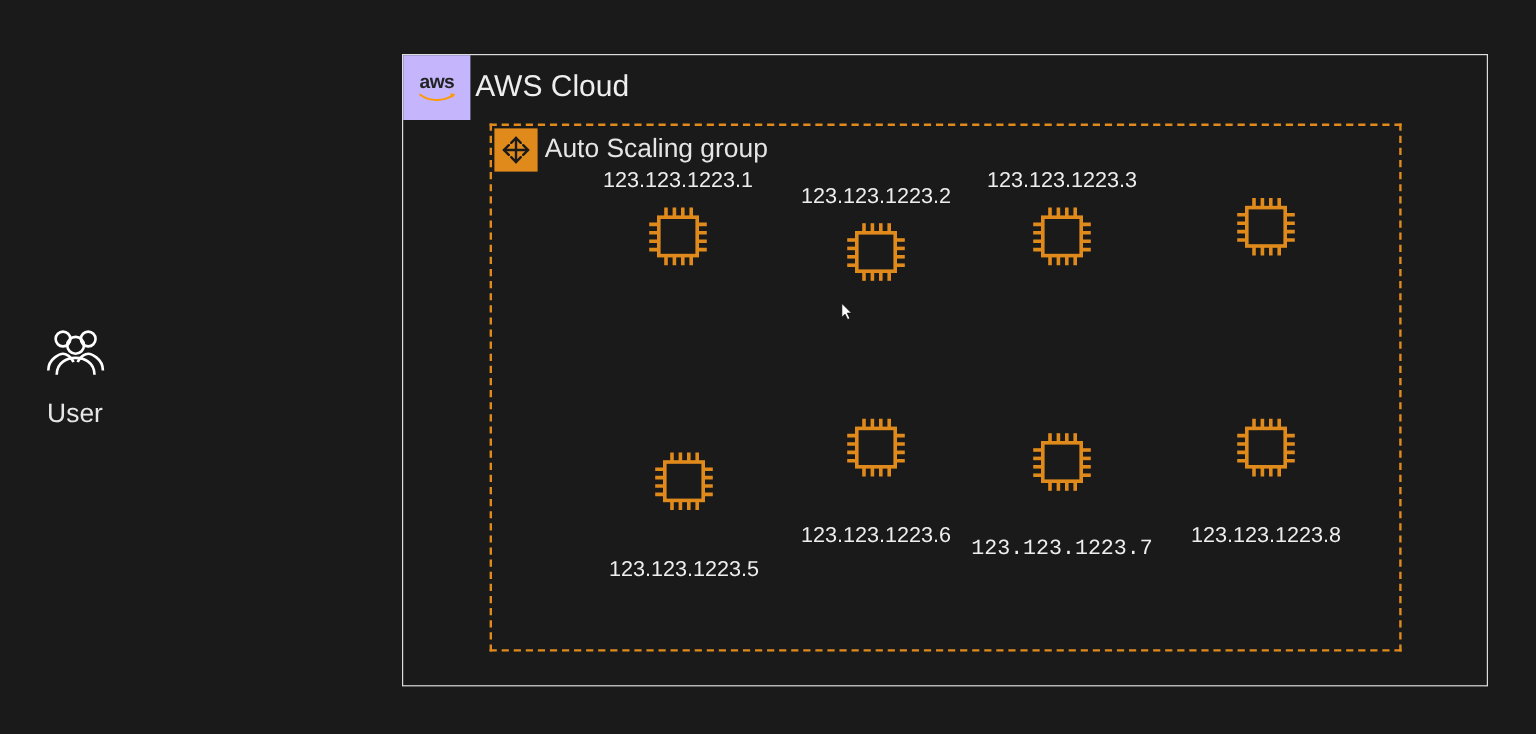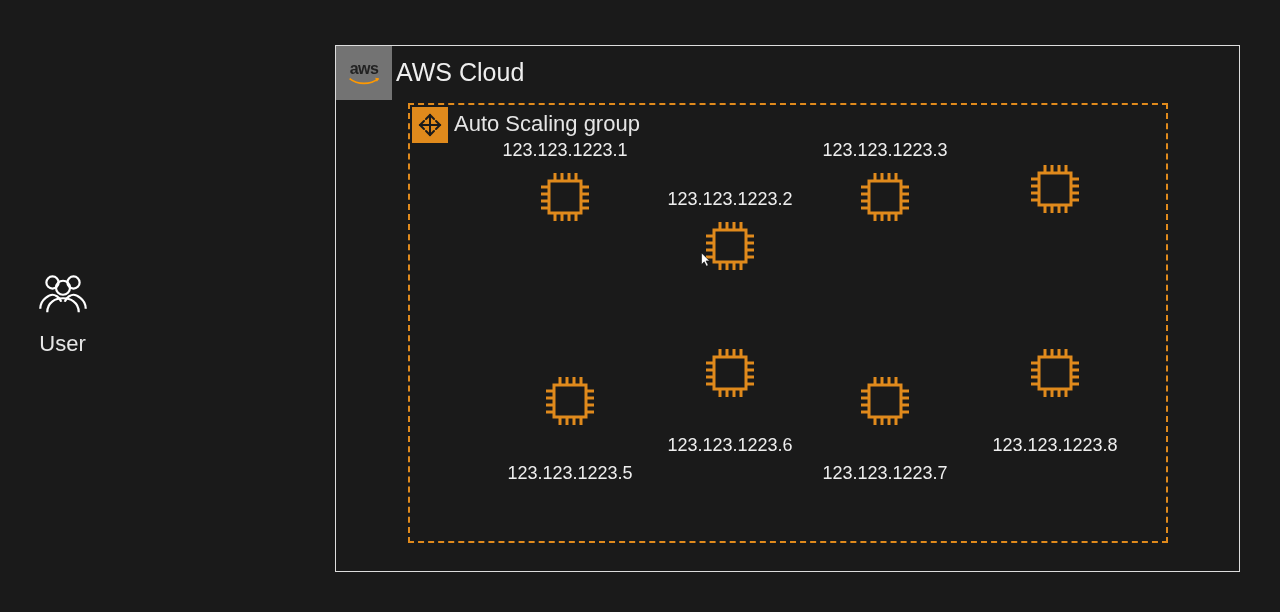--- a/index.html
+++ b/index.html
@@ -39,21 +39,21 @@
     top: 45px;
     width: 905px;
     height: 527px;
     border: 1px solid #ddd;
     box-sizing: border-box;
   }
   .aws-badge {
     position: absolute;
     left: 0;
     top: 0;
-    background: #737373;
+    background: #c4b5fd;
     width: 56px;
     height: 54px;
     display: flex;
     align-items: center;
     justify-content: center;
   }
   .aws-logo-text {
     color: #222;
     font-weight: 700;
     font-size: 16px;
@@ -191,21 +191,21 @@
             <line x1="6" y1="34" x2="14" y2="34"></line>
             <line x1="6" y1="41" x2="14" y2="41"></line>
           <line x1="46" y1="20" x2="54" y2="20"></line>
             <line x1="46" y1="27" x2="54" y2="27"></line>
             <line x1="46" y1="34" x2="54" y2="34"></line>
             <line x1="46" y1="41" x2="54" y2="41"></line>
         </g>
       </svg>
     </div>
 
-    <div class="instance" style="left:240px; top:48px;margin-top:36px;">
+    <div class="instance" style="left:240px; top:48px;">
       <div class="ip-label">123.123.1223.2</div>
       <svg class="chip" viewBox="0 0 60 60">
         <rect x="14" y="14" width="32" height="32" fill="none" stroke="#e08a1c" stroke-width="3"></rect>
         <g stroke="#e08a1c" stroke-width="3">
           <line x1="20" y1="6" x2="20" y2="14"></line>
             <line x1="27" y1="6" x2="27" y2="14"></line>
             <line x1="34" y1="6" x2="34" y2="14"></line>
             <line x1="41" y1="6" x2="41" y2="14"></line>
           <line x1="20" y1="46" x2="20" y2="54"></line>
             <line x1="27" y1="46" x2="27" y2="54"></line>
@@ -315,21 +315,21 @@
             <line x1="6" y1="41" x2="14" y2="41"></line>
           <line x1="46" y1="20" x2="54" y2="20"></line>
             <line x1="46" y1="27" x2="54" y2="27"></line>
             <line x1="46" y1="34" x2="54" y2="34"></line>
             <line x1="46" y1="41" x2="54" y2="41"></line>
         </g>
       </svg>
       <div class="ip-label" style="margin-top:22px;">123.123.1223.6</div>
     </div>
 
-    <div class="instance" style="left:395px; top:260px;">
+    <div class="instance" style="left:395px; top:244px;font-family:Liberation Mono, monospace;">
       <svg class="chip" viewBox="0 0 60 60">
         <rect x="14" y="14" width="32" height="32" fill="none" stroke="#e08a1c" stroke-width="3"></rect>
         <g stroke="#e08a1c" stroke-width="3">
           <line x1="20" y1="6" x2="20" y2="14"></line>
             <line x1="27" y1="6" x2="27" y2="14"></line>
             <line x1="34" y1="6" x2="34" y2="14"></line>
             <line x1="41" y1="6" x2="41" y2="14"></line>
           <line x1="20" y1="46" x2="20" y2="54"></line>
             <line x1="27" y1="46" x2="27" y2="54"></line>
             <line x1="34" y1="46" x2="34" y2="54"></line>

